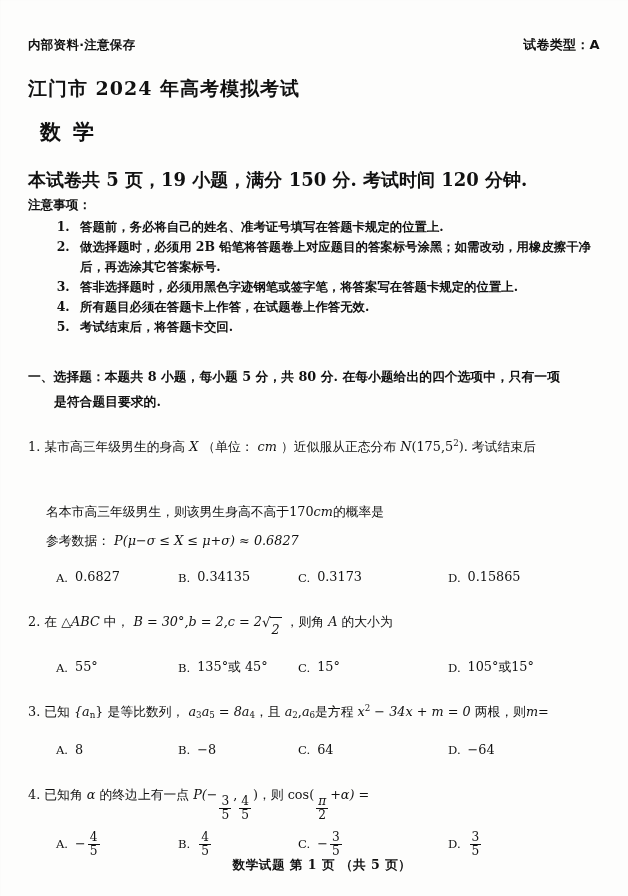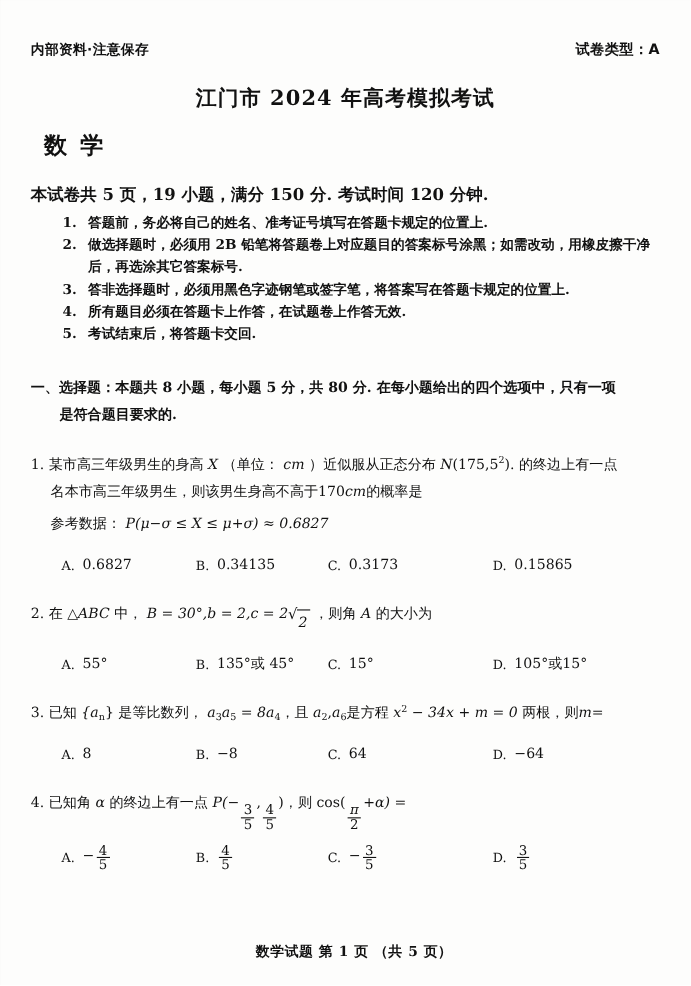--- a/index.html
+++ b/index.html
@@ -49,38 +49,38 @@
     font-size: 12.5px;
     font-family: "DejaVu Sans", "Liberation Sans", sans-serif;
     letter-spacing: .3px;
   }
   .topbar .right {
     font-size: 13px;
     font-family: "DejaVu Sans", "Liberation Sans", sans-serif;
     letter-spacing: .3px;
   }
   .doc-title {
-    text-align: center;
+    text-align: left;
     font-size: 19px;
     font-weight: bold;
     margin-top: 22px;
     letter-spacing: 1px;
   }
   .subject {
     font-size: 21px;
     font-weight: bold;
     margin-top: 16px;
     letter-spacing: 12px;
     text-indent: 12px;
   }
 
   
   .intro {
     margin-top: 20px;
-    font-size: 15px;
+    font-size: 18px;
     font-weight: bold;
     line-height: 1.55;
   }
   .notice-label {
     font-size: 12.6px;
     font-weight: bold;
     margin-top: 3px;
   }
   ol.notices {
     margin: 3px 0 0 0;
@@ -111,20 +111,21 @@
     margin-top: 20px;
     font-size: 12.8px;
     line-height: 1.95;
   }
   .q .stem {
     display: block;
   }
   .q .cont {
     display: block;
     padding-left: 18px;
+    margin-top: 39px;
   }
   .q .given {
     display: block;
     padding-left: 18px;
     margin-top: 4px;
   }
   .q .given b { font-weight: normal; }
 
   .opts {
     display: flex;
@@ -191,20 +192,21 @@
 
     <div class="topbar">
       <div class="left">内部资料·注意保存</div>
       <div class="right">试卷类型：A</div>
     </div>
 
     <div class="doc-title">江门市 2024 年高考模拟考试</div>
     <div class="subject">数学</div>
 
     <div class="intro">本试卷共 5 页，19 小题，满分 150 分. 考试时间 120 分钟.</div>
+    <div class="notice-label">注意事项：</div>
     <ol class="notices">
       <li>答题前，务必将自己的姓名、准考证号填写在答题卡规定的位置上.</li>
       <li>做选择题时，必须用 2B 铅笔将答题卷上对应题目的答案标号涂黑；如需改动，用橡皮擦干净后，再选涂其它答案标号.</li>
       <li>答非选择题时，必须用黑色字迹钢笔或签字笔，将答案写在答题卡规定的位置上.</li>
       <li>所有题目必须在答题卡上作答，在试题卷上作答无效.</li>
       <li>考试结束后，将答题卡交回.</li>
     </ol>
 
     <div class="section-head">
       <span>一、选择题：本题共 8 小题，每小题 5 分，共 80 分. 在每小题给出的四个选项中，只有一项</span>
@@ -212,21 +214,21 @@
     </div>
 
     <div class="q">
       <span class="stem">
         <span>1.</span>
         <span>某市高三年级男生的身高</span>
         <span class="mi">X</span>
         <span>（单位：</span>
         <span class="mi">cm</span>
         <span>）近似服从正态分布</span>
-        <span class="mi">N</span><span class="mn">(</span><span class="mn">175</span><span class="mn">,</span><span class="mn">5</span><sup class="e">2</sup><span class="mn">)</span><span>. 的终边上有一点</span>
+        <span class="mi">N</span><span class="mn">(</span><span class="mn">175</span><span class="mn">,</span><span class="mn">5</span><sup class="e">2</sup><span class="mn">)</span><span>. 考试结束后</span>
       </span>
       <span class="cont">
         <span>名本市高三年级男生，则该男生身高不高于</span><span class="mn">170</span><span class="mi">cm</span><span>的概率是</span>
       </span>
       <span class="given">
         <b>参考数据：</b>
         <span class="mi">P(μ−σ ≤ X ≤ μ+σ) ≈ 0.6827</span>
       </span>
       <div class="opts">
         <div class="opt o1">

